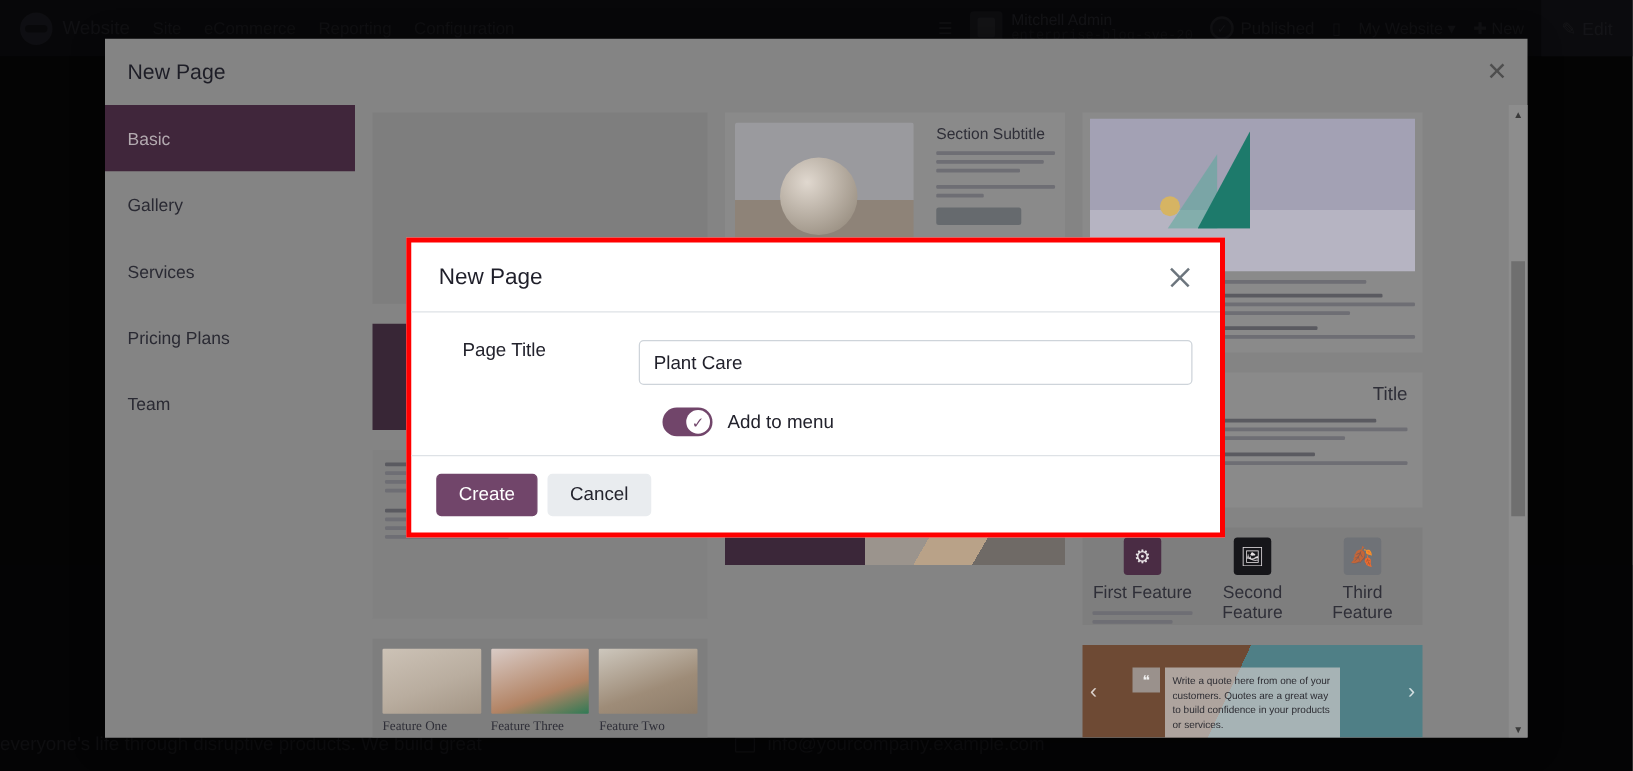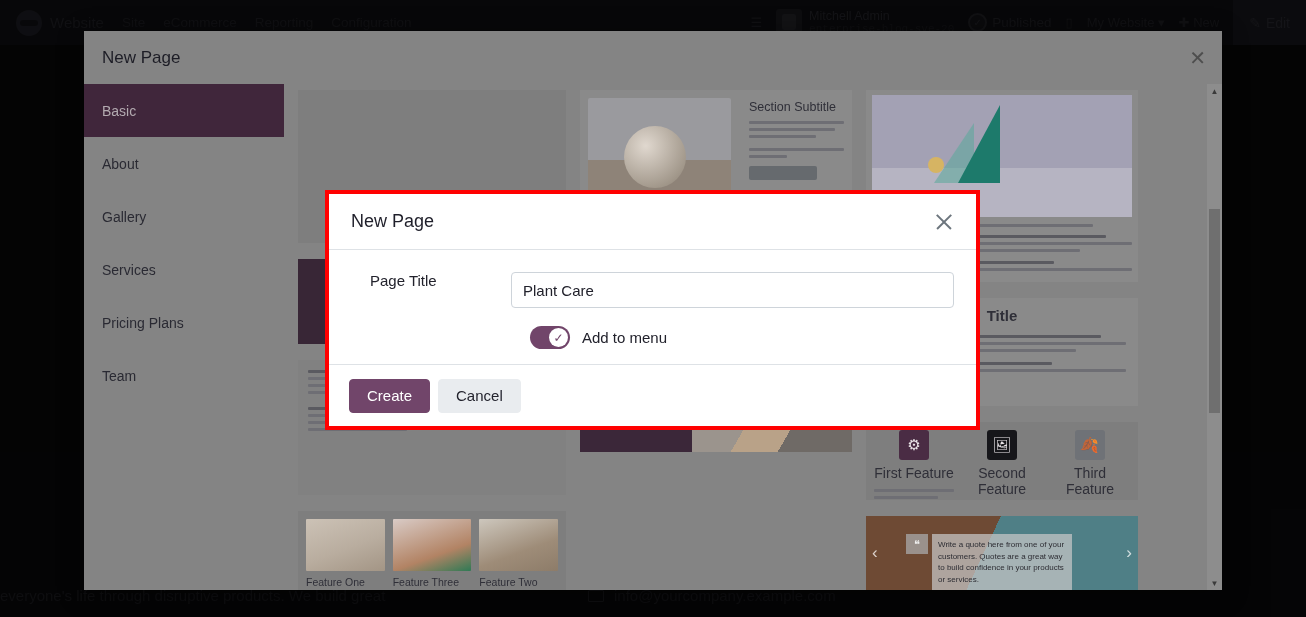--- a/index.html
+++ b/index.html
@@ -116,21 +116,21 @@
   }
   .gal-col { display: flex; flex-direction: column; gap: 16px; }
   .gal-col.c1 { width: 268px; }
   .gal-col.c2 { width: 272px; }
   .gal-col.c3 { width: 272px; }
 
   .tcard { background: #7e7e7e; position: relative; overflow: hidden; }
   .tcard.blank1 { height: 205px; }
   .tcard.darkpanel { height: 115px; background: #382636; }
   .tcard.txtblock { height: 175px; background: #818181; padding: 10px 10px; }
-  .tcard.features3 { height: 100px; background: #7e7e7e; padding: 8px; }
+  .tcard.features3 { height: 100px; background: #7e7e7e; padding: 8px; font-family: Liberation Serif, serif; }
 
   .mini-line { height: 3px; background: #6e6e74; border-radius: 1px; margin-bottom: 4px; }
   .mini-line.b { background: #5a5a60; }
   .mini-line.w60 { width: 60%; } .mini-line.w80 { width: 80%; }
   .mini-line.w90 { width: 90%; } .mini-line.w40 { width: 40%; }
   .mini-line.w100 { width: 100%; } .mini-line.w70 { width: 70%; }
 
   .sec-sub {
     height: 118px; background: #8a8a8a; display: flex; gap: 18px; padding: 8px;
   }
@@ -214,21 +214,21 @@
     justify-content: center; font-size: 11px; color: #f0f0f0;
   }
   .qc-arrow {
     position: absolute; top: 50%; transform: translateY(-50%);
     color: rgba(255,255,255,0.75); font-size: 17px; cursor: pointer;
   }
   .qc-arrow.l { left: 6px; } .qc-arrow.r { right: 6px; }
 
   .title-card { height: 118px; background: #8a8a8a; padding: 9px 12px; }
   .title-card .tc-head {
-    text-align: center; font-size: 15px; color: #2f2f38; margin-bottom: 11px; font-weight: bold;
+    text-align: right; font-size: 15px; color: #2f2f38; margin-bottom: 11px;
   }
 
   
   .scroll-track {
     position: absolute; right: 0; top: 0; bottom: 0; width: 15px;
     background: #8d8d8d; z-index: 3;
     display: flex; flex-direction: column; align-items: center;
   }
   .sc-arrow {
     width: 15px; height: 14px; display: flex; align-items: center;
@@ -354,23 +354,20 @@
   <div class="outer-header">
     <div class="outer-title">New Page</div>
     <div class="outer-close">✕</div>
   </div>
 
   <div class="outer-body">
 
     <div class="side-nav">
       <div class="side-item active">
         <span>Basic</span>
-      </div>
-      <div class="side-item">
-        <span>About</span>
       </div>
       <div class="side-item">
         <span>Gallery</span>
       </div>
       <div class="side-item">
         <span>Services</span>
       </div>
       <div class="side-item">
         <span>Pricing Plans</span>
       </div>

